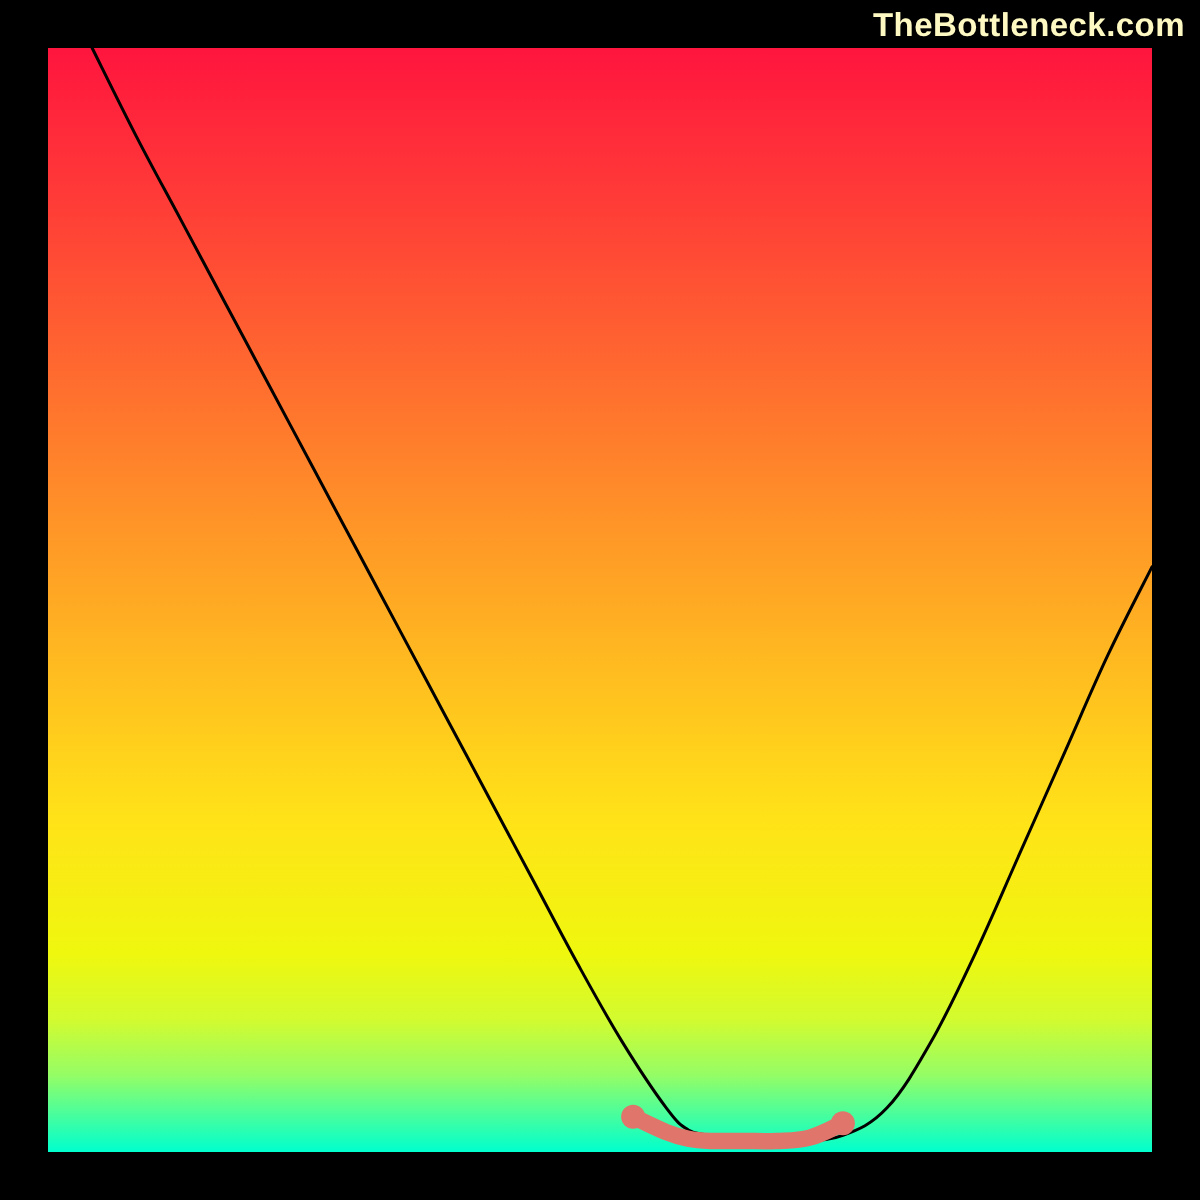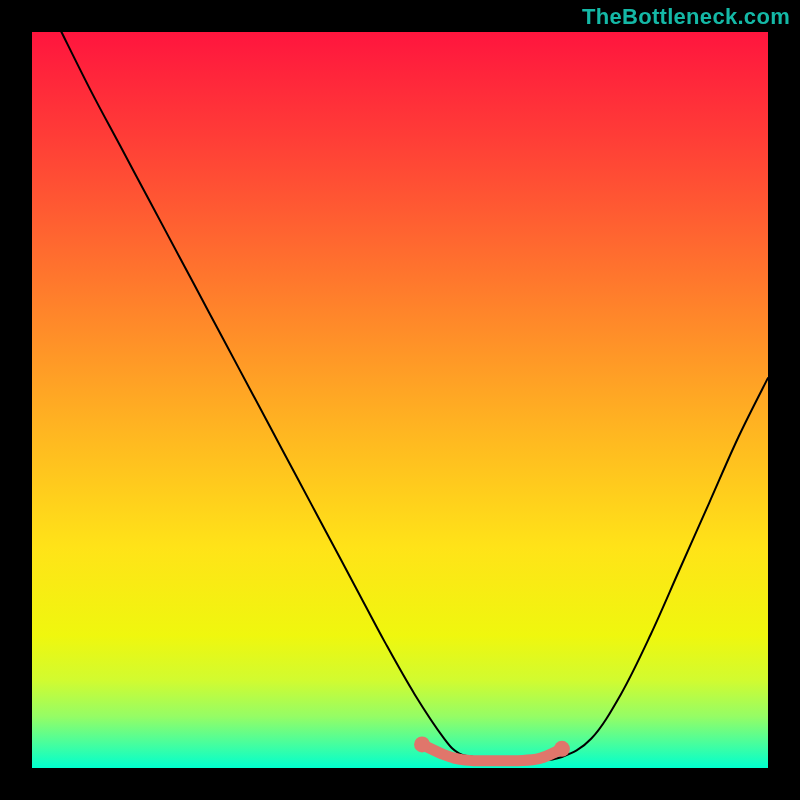--- a/index.html
+++ b/index.html
@@ -14,21 +14,21 @@
   .frame {
     position: relative;
     width: 800px;
     height: 800px;
     background: #000;
   }
   .watermark {
     position: absolute;
     top: 4px;
     right: 10px;
-    color: #14b8a6;
+    color: #fef9c3;
     font-size: 22px;
     font-weight: 600;
     letter-spacing: 0.3px;
     z-index: 5;
   }
   svg {
     position: absolute;
     top: 0;
     left: 0;
   }

